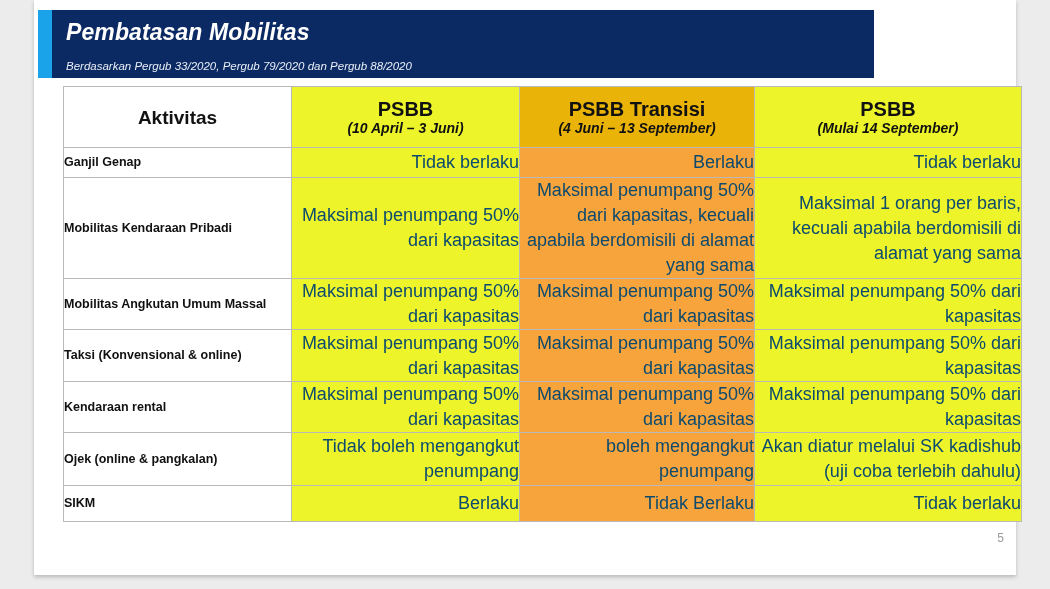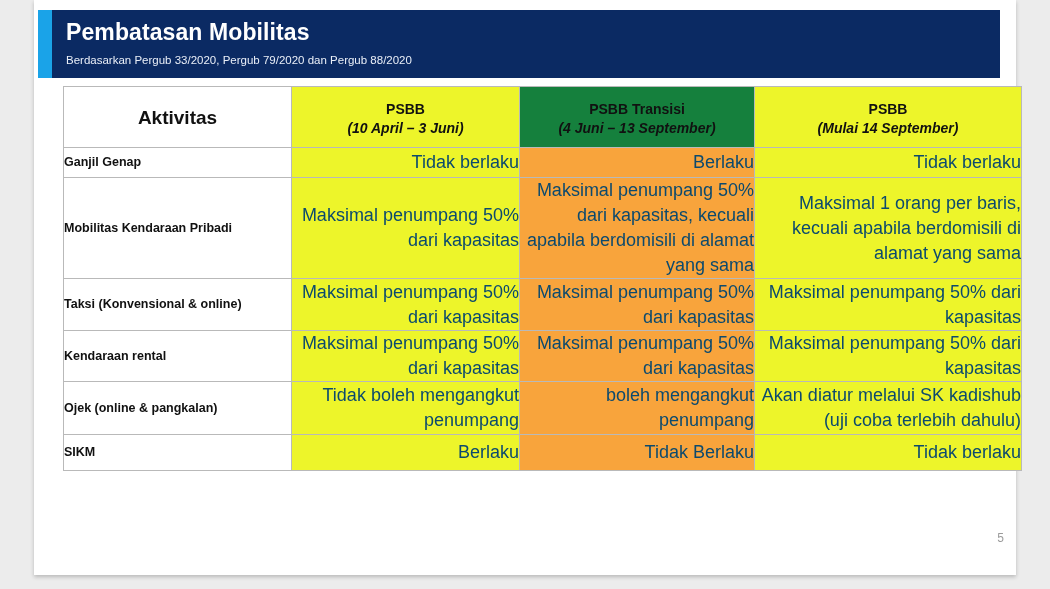--- a/index.html
+++ b/index.html
@@ -20,25 +20,26 @@
     height: 575px;
     background: #ffffff;
     box-shadow: 0 2px 4px rgba(0,0,0,0.22);
   }
 
   
   .banner {
     position: absolute;
     left: 4px;
     top: 10px;
-    width: 962px;
+    width: 836px;
     height: 68px;
     background: #0b2a63;
     display: flex;
     align-items: stretch;
+    font-style: italic;
   }
   .banner-accent {
     width: 14px;
     background: #1aa3e8;
     flex: 0 0 14px;
   }
   .banner-text {
     flex: 1 1 auto;
     padding: 9px 0 0 14px;
     box-sizing: border-box;
@@ -47,21 +48,21 @@
     color: #ffffff;
     font-size: 23px;
     font-weight: bold;
     line-height: 27px;
     letter-spacing: 0.1px;
   }
   .banner-sub {
     color: #e9eef7;
     font-size: 11.5px;
     line-height: 16px;
-    margin-top: 6px;
+    margin-top: 12px;
   }
 
   
   .tbl-wrap {
     position: absolute;
     left: 12px;
     top: 86px;
     width: 902px;
     padding-left: 17px;
   }
@@ -81,24 +82,24 @@
   col.c-p1   { width: 228px; }
   col.c-p2   { width: 235px; }
   col.c-p3   { width: 267px; }
 
   thead th {
     height: 60px;
     text-align: center;
     background: #ffffff;
   }
   thead th.yel { background: #edf52a; }
-  thead th.org { background: #15803d; }
+  thead th.org { background: #eab308; }
 
   .hd-main {
-    font-size: 14px;
+    font-size: 20px;
     font-weight: bold;
     color: #111111;
     line-height: 21px;
   }
   .hd-sub {
     font-size: 14px;
     font-weight: bold;
     font-style: italic;
     color: #111111;
     line-height: 16px;
@@ -187,20 +188,26 @@
           <td class="cell yel">Tidak berlaku</td>
           <td class="cell org">Berlaku</td>
           <td class="cell yel">Tidak berlaku</td>
         </tr>
         <tr class="r2">
           <td class="rowhead">Mobilitas Kendaraan Pribadi</td>
           <td class="cell yel">Maksimal penumpang 50% dari kapasitas</td>
           <td class="cell org">Maksimal penumpang 50% dari kapasitas, kecuali apabila berdomisili di alamat yang sama</td>
           <td class="cell yel">Maksimal 1 orang per baris, kecuali apabila berdomisili di alamat yang sama</td>
         </tr>
+        <tr class="r3">
+          <td class="rowhead">Mobilitas Angkutan Umum Massal</td>
+          <td class="cell yel">Maksimal penumpang 50% dari kapasitas</td>
+          <td class="cell org">Maksimal penumpang 50% dari kapasitas</td>
+          <td class="cell yel">Maksimal penumpang 50% dari kapasitas</td>
+        </tr>
         <tr class="r4">
           <td class="rowhead">Taksi (Konvensional &amp; online)</td>
           <td class="cell yel">Maksimal penumpang 50% dari kapasitas</td>
           <td class="cell org">Maksimal penumpang 50% dari kapasitas</td>
           <td class="cell yel">Maksimal penumpang 50% dari kapasitas</td>
         </tr>
         <tr class="r5">
           <td class="rowhead">Kendaraan rental</td>
           <td class="cell yel">Maksimal penumpang 50% dari kapasitas</td>
           <td class="cell org">Maksimal penumpang 50% dari kapasitas</td>

